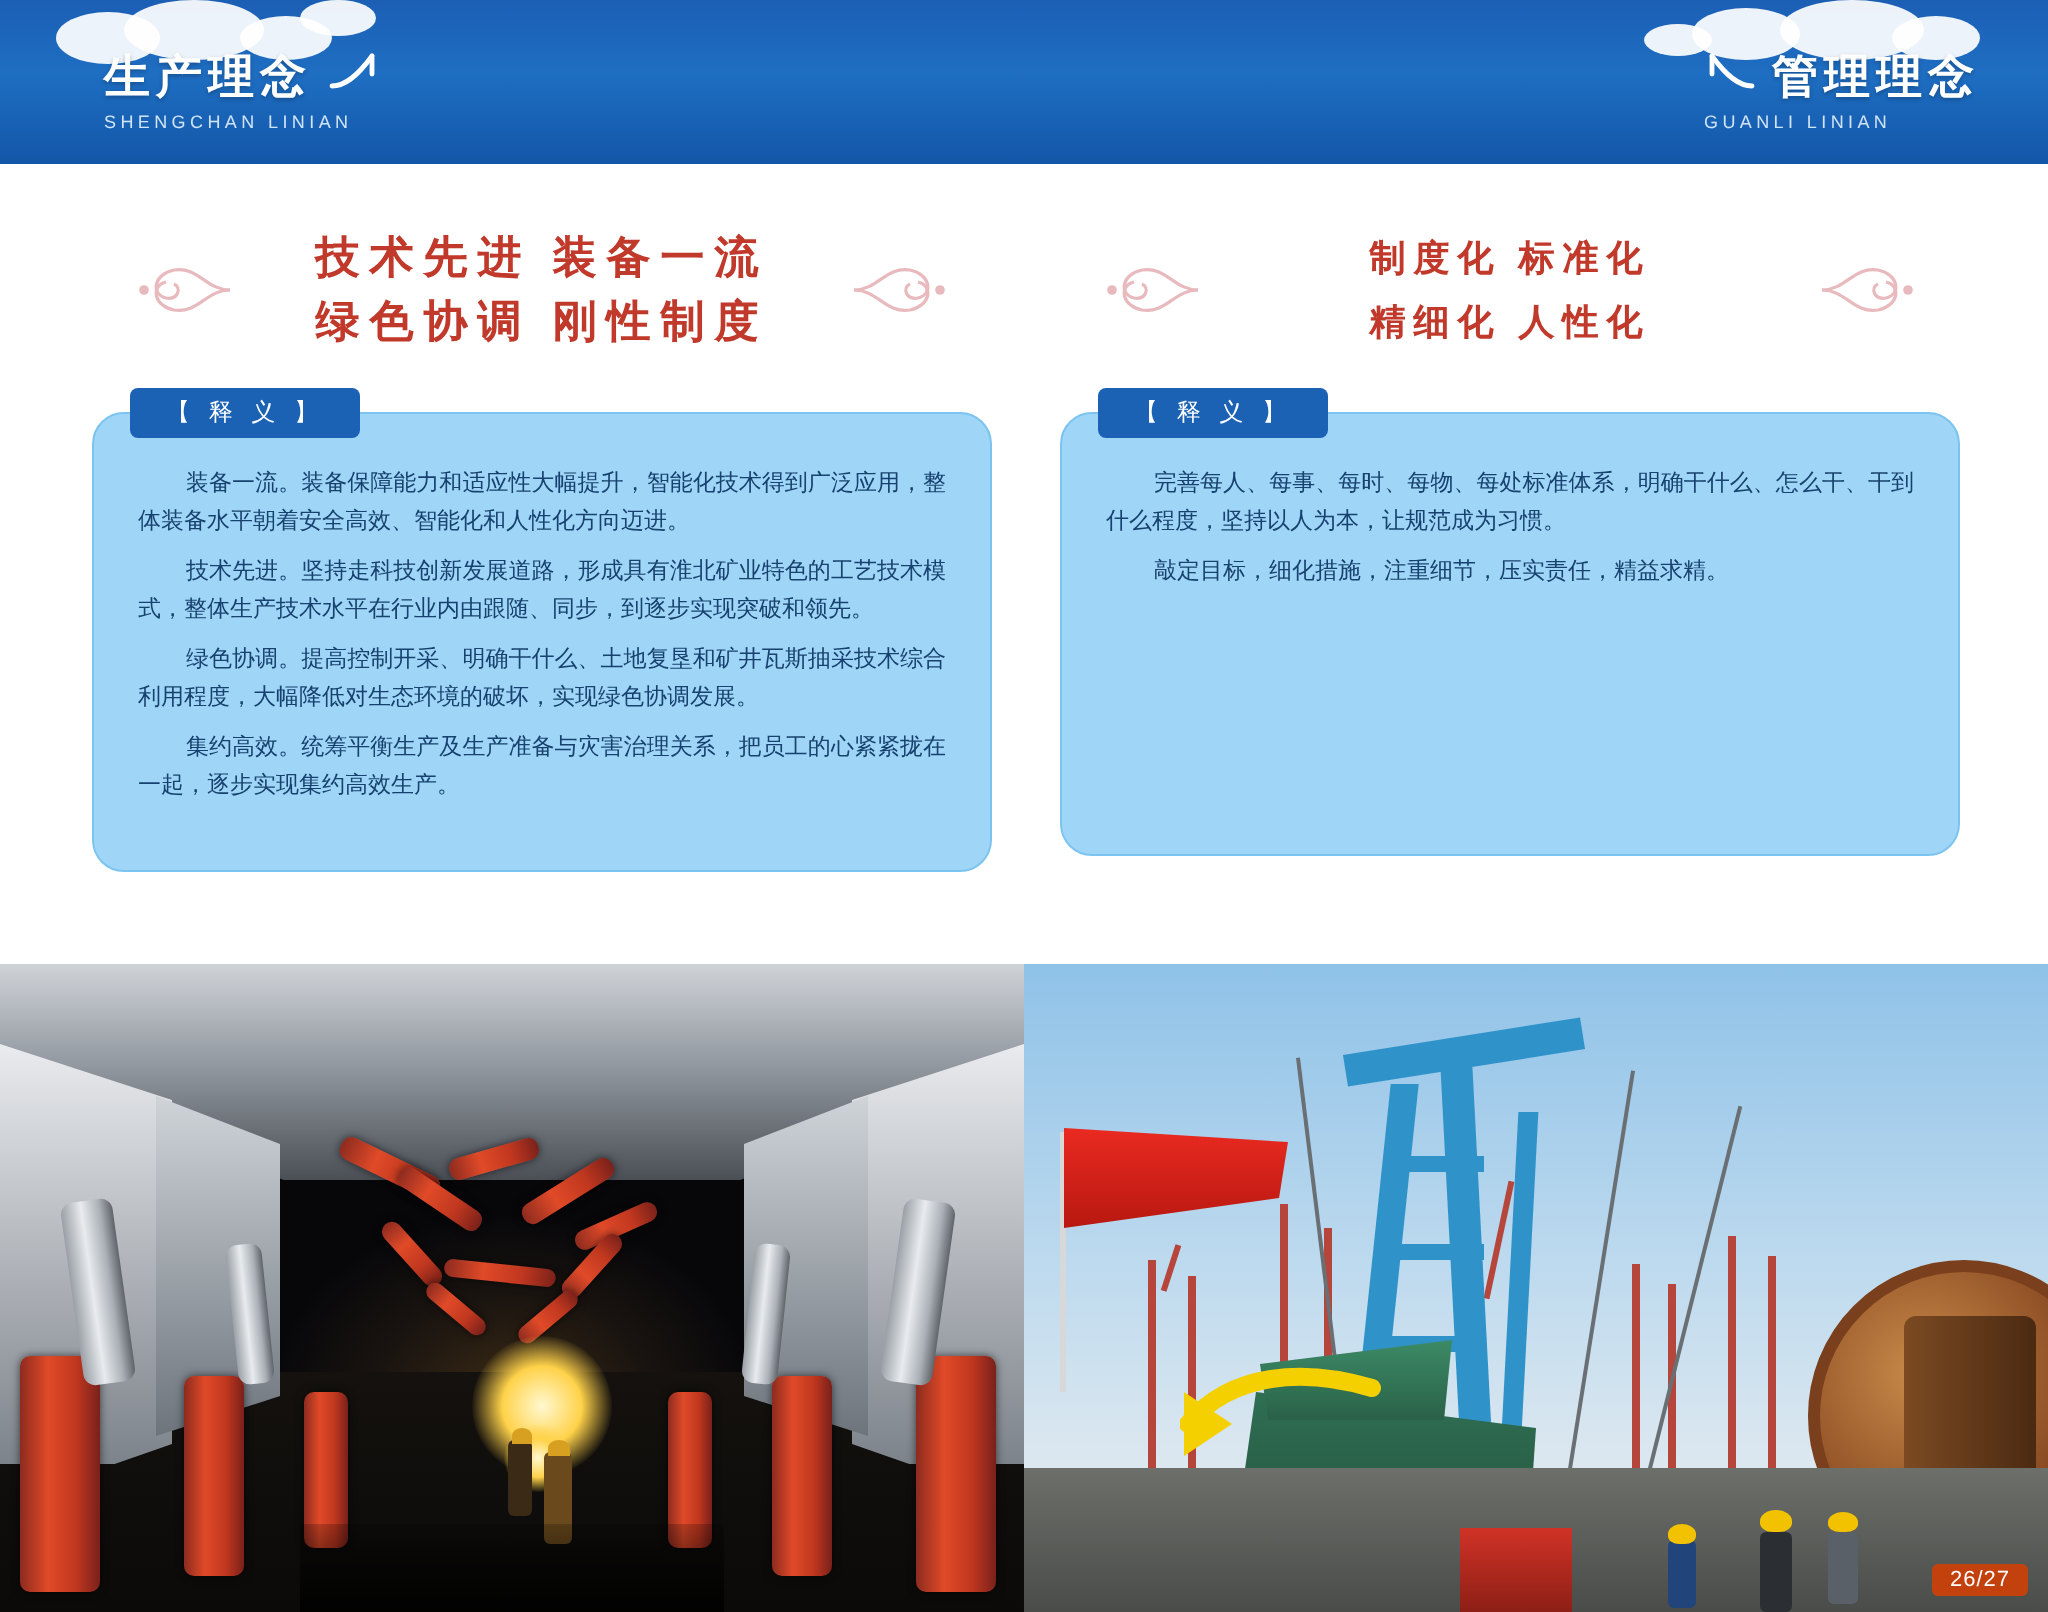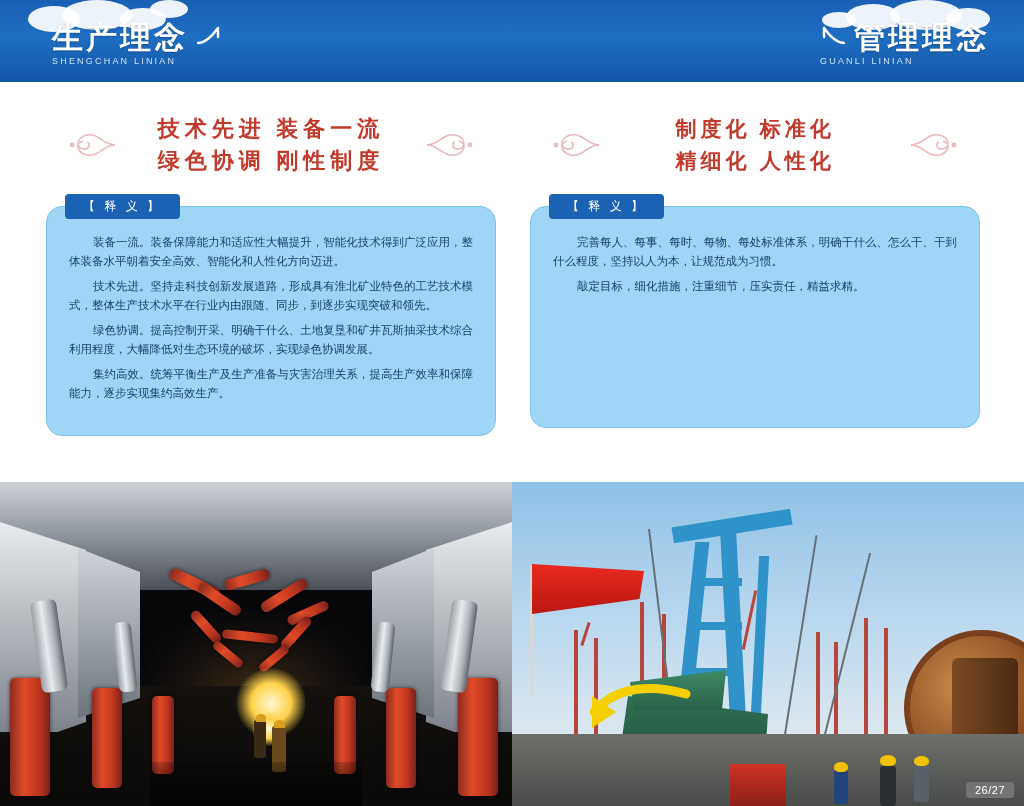--- a/index.html
+++ b/index.html
@@ -20,21 +20,21 @@
   .cloud {
     position:absolute;
     background:#ffffff;
     border-radius:50%;
     opacity:.92;
   }
   .title-block { position:absolute; top:24px; }
   .title-block.left { left:52px; }
   .title-block.right { right:34px; text-align:left; }
   .title-cn {
-    font-size:31px; font-weight:bold; color:#ffffff; letter-spacing:3px;
+    font-size:23px; font-weight:bold; color:#ffffff; letter-spacing:3px;
     line-height:28px; font-family:"Liberation Sans", sans-serif;
     text-shadow:0 1px 2px rgba(0,0,0,.25);
   }
   .title-en {
     font-size:9px; color:#cfe4f7; letter-spacing:2.2px; margin-top:4px;
   }
   .swoosh {
     position:absolute; width:26px; height:22px;
   }
   .swoosh svg { display:block; }
@@ -76,21 +76,21 @@
   .slogan .orn {
     position:absolute; top:50%; margin-top:-18px; width:52px; height:36px;
   }
   .slogan .orn.l { left:-6px; }
   .slogan .orn.r { right:-6px; }
   .slogan-line {
     font-family:"Liberation Serif", serif;
     font-size:22px; font-weight:bold; color:#c0392b;
     letter-spacing:5px; line-height:32px; white-space:nowrap;
   }
-  .slogan.mgmt .slogan-line { font-size:21px; letter-spacing:4px; }
+  .slogan.mgmt .slogan-line { font-size:18px; letter-spacing:4px; }
 
   
   .card {
     margin-top:14px;
     border-radius:16px;
     background:#9fd6f7;
     border:1px solid #7cc4ef;
     position:relative;
     padding:26px 22px 18px 22px;
   }
@@ -177,21 +177,21 @@
     position:absolute;
     background:linear-gradient(180deg,#ea2a21,#b81810);
     clip-path:polygon(0 0,100% 14%,96% 70%,0 100%);
   }
   .pole { position:absolute; background:#d8d8d8; }
   .arrow-y { position:absolute; }
   .worker-h { position:absolute; border-radius:50% 50% 40% 40%; background:#f2c200; }
 
   .pagenum {
     position:absolute; right:10px; bottom:8px;
-    background:#737373; color:#fff;
+    background:#c2410c; color:#fff;
     font-size:11px; padding:2px 9px; border-radius:3px;
     letter-spacing:.5px;
   }
 </style>
 </head>
 <body>
 
 <div class="banner">
 
   <div class="cloud" style="left:28px;  top:6px;  width:52px; height:26px;"></div>
@@ -259,21 +259,21 @@
       </span>
       <div class="slogan-line">技术先进  装备一流</div>
       <div class="slogan-line">绿色协调  刚性制度</div>
     </div>
 
     <div class="card left-card">
       <div class="card-tag">【 释 义 】</div>
       <p>装备一流。装备保障能力和适应性大幅提升，智能化技术得到广泛应用，整体装备水平朝着安全高效、智能化和人性化方向迈进。</p>
       <p>技术先进。坚持走科技创新发展道路，形成具有淮北矿业特色的工艺技术模式，整体生产技术水平在行业内由跟随、同步，到逐步实现突破和领先。</p>
       <p>绿色协调。提高控制开采、明确干什么、土地复垦和矿井瓦斯抽采技术综合利用程度，大幅降低对生态环境的破坏，实现绿色协调发展。</p>
-      <p>集约高效。统筹平衡生产及生产准备与灾害治理关系，提高生产效率和保障能力，逐步实现集约高效生产。</p>
+      <p>集约高效。统筹平衡生产及生产准备与灾害治理关系，把员工的心紧紧拢在一起，逐步实现集约高效生产。</p>
     </div>
   </div>
 
   <div class="col right">
     <div class="slogan mgmt">
       <span class="orn l">
         <svg width="52" height="36" viewBox="0 0 52 36">
           <path d="M50 18 C38 18 34 6 22 8 C12 10 10 20 18 22 C24 23 26 17 22 15" stroke="#e8b9bd" stroke-width="1.6" fill="none"></path>
           <path d="M50 18 C38 18 34 30 22 28 C12 26 10 16 18 14" stroke="#e8b9bd" stroke-width="1.6" fill="none"></path>
           <circle cx="7" cy="18" r="2.4" fill="#e8b9bd"></circle>

